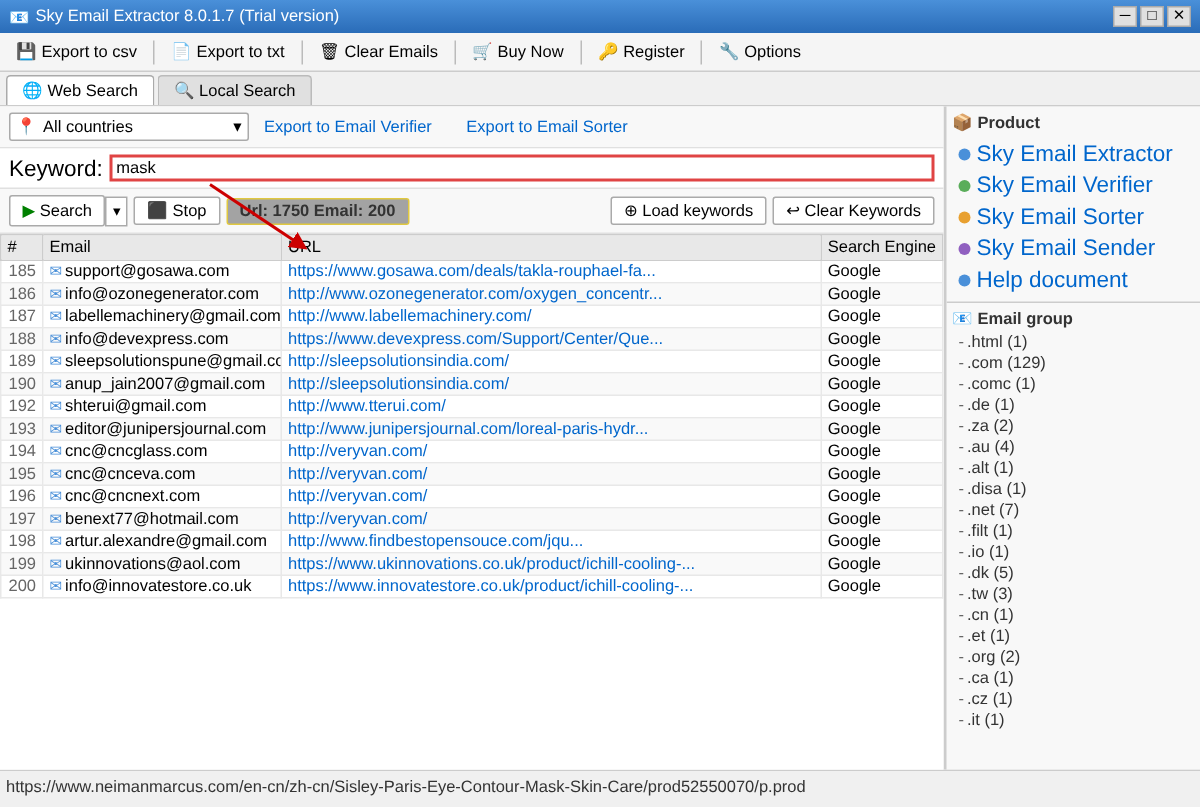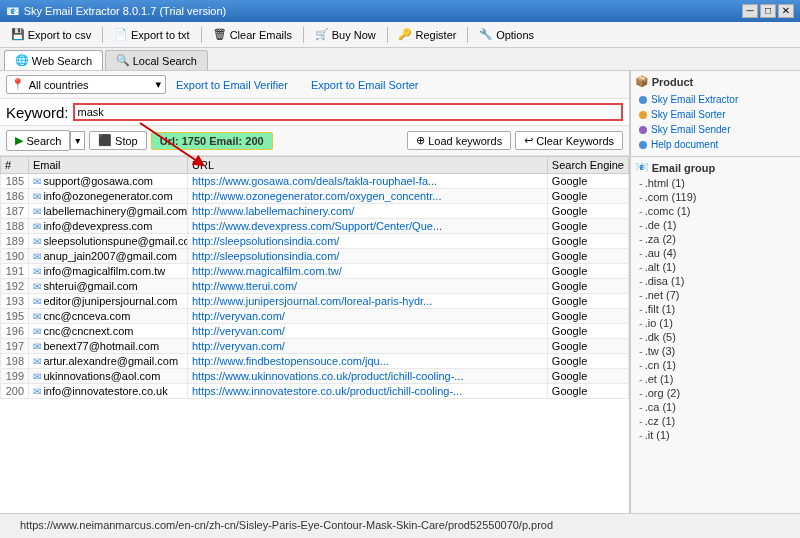--- a/index.html
+++ b/index.html
@@ -39,21 +39,21 @@
     .keyword-label { font-size: 15px; margin-right: 4px; white-space: nowrap; }
     .keyword-input-wrap { flex: 1; border: 2px solid #e04444; background: white; padding: 1px 3px; display: flex; align-items: center; justify-content: flex-end; }
     .keyword-input { border: none; outline: none; width: 100%; font-size: 11px; }
 
     
     .button-row { padding: 4px 6px; display: flex; align-items: center; gap: 4px; border-bottom: 1px solid #e0e0e0; background: #f8f8f8; }
     .btn-main { padding: 2px 8px; border-radius: 2px; cursor: pointer; font-size: 11px; }
     .btn-search-main { background: white; border: 1px solid #aaa; }
     .btn-dropdown { background: white; border: 1px solid #aaa; border-left: none; padding: 2px 3px; cursor: pointer; font-size: 10px; }
     .btn-stop { background: white; border: 1px solid #aaa; display: flex; align-items: center; gap: 3px; padding: 2px 8px; cursor: pointer; font-size: 11px; border-radius: 2px; }
-    .status-box { background: #86efac; border: 1px solid #e0c840; padding: 2px 8px; font-size: 11px; font-weight: bold; color: #333; border-radius: 2px; }
+    .status-box { background: #a3a3a3; border: 1px solid #e0c840; padding: 2px 8px; font-size: 11px; font-weight: bold; color: #333; border-radius: 2px; }
     .btn-load { background: white; border: 1px solid #aaa; padding: 2px 8px; cursor: pointer; font-size: 11px; border-radius: 2px; display: flex; align-items: center; gap: 3px; margin-left: auto; }
     .btn-clear-kw { background: white; border: 1px solid #aaa; padding: 2px 8px; cursor: pointer; font-size: 11px; border-radius: 2px; display: flex; align-items: center; gap: 3px; }
 
     
     .table-wrap { flex: 1; overflow: auto; background: white; }
     table { width: 100%; border-collapse: collapse; font-size: 11px; }
     thead { background: #e8e8e8; position: sticky; top: 0; }
     thead tr th { border: 1px solid #ccc; padding: 2px 4px; text-align: left; font-weight: normal; white-space: nowrap; }
     tbody tr { border-bottom: 1px solid #eee; }
     tbody tr:nth-child(even) { background: #f9f9f9; }
@@ -61,29 +61,29 @@
     tbody td.num { width: 30px; color: #666; text-align: right; }
     tbody td.email { width: 180px; }
     tbody td.url { max-width: 250px; overflow: hidden; text-overflow: ellipsis; color: #0066cc; cursor: pointer; }
     tbody td.engine { width: 60px; }
     .email-icon { color: #4a90d9; margin-right: 2px; font-size: 10px; }
 
     
     .right-panel { width: 170px; background: #f8f8f8; border-left: 1px solid #ccc; display: flex; flex-direction: column; overflow: hidden; }
     .right-section { border-bottom: 1px solid #ccc; padding: 4px; }
     .right-section-title { font-weight: bold; font-size: 11px; display: flex; align-items: center; gap: 3px; margin-bottom: 4px; color: #333; }
-    .product-item { display: flex; align-items: center; gap: 4px; padding: 2px 4px; font-size: 10px; cursor: pointer; color: #0066cc; }
+    .product-item { display: flex; align-items: center; gap: 4px; padding: 2px 4px; font-size: 15px; cursor: pointer; color: #0066cc; }
     .product-dot { width: 8px; height: 8px; border-radius: 50%; display: inline-block; }
     .email-group-section { flex: 1; overflow-y: auto; padding: 4px; }
     .email-group-title { font-weight: bold; font-size: 11px; display: flex; align-items: center; gap: 3px; margin-bottom: 2px; color: #333; }
     .group-item { font-size: 11px; padding: 1px 4px; cursor: pointer; color: #333; display: flex; align-items: center; gap: 2px; }
     .group-dash { color: #666; }
 
     
-    .status-bar { height: 22px; background: #f0f0f0; border-top: 1px solid #ccc; padding: 3px 20px; font-size: 11px; color: #333; display: flex; align-items: center; overflow: hidden; white-space: nowrap; text-overflow: ellipsis; }
+    .status-bar { height: 22px; background: #f0f0f0; border-top: 1px solid #ccc; padding: 3px 4px; font-size: 11px; color: #333; display: flex; align-items: center; overflow: hidden; white-space: nowrap; text-overflow: ellipsis; }
   </style>
 </head>
 <body>
 
 <div class="title-bar">
   <div class="title-bar-left">
     <span>📧</span>
     <span>Sky Email Extractor 8.0.1.7 (Trial version)</span>
   </div>
   <div class="title-bar-controls">
@@ -242,35 +242,35 @@
     <td class="url">http://sleepsolutionsindia.com/</td>
     <td class="engine">Google</td>
   </tr>
             <tr>
     <td class="num">190</td>
     <td class="email"><span class="email-icon">✉</span>anup_jain2007@gmail.com</td>
     <td class="url">http://sleepsolutionsindia.com/</td>
     <td class="engine">Google</td>
   </tr>
             <tr>
-    <td class="num">191</td>
-    <td class="email"><span class="email-icon">✉</span>info@magicalfilm.com.tw</td>
-    <td class="url">http://www.magicalfilm.com.tw/</td>
-    <td class="engine">Google</td>
-  </tr>
-            <tr>
     <td class="num">192</td>
     <td class="email"><span class="email-icon">✉</span>shterui@gmail.com</td>
     <td class="url">http://www.tterui.com/</td>
     <td class="engine">Google</td>
   </tr>
             <tr>
     <td class="num">193</td>
     <td class="email"><span class="email-icon">✉</span>editor@junipersjournal.com</td>
     <td class="url">http://www.junipersjournal.com/loreal-paris-hydr...</td>
+    <td class="engine">Google</td>
+  </tr>
+            <tr>
+    <td class="num">194</td>
+    <td class="email"><span class="email-icon">✉</span>cnc@cncglass.com</td>
+    <td class="url">http://veryvan.com/</td>
     <td class="engine">Google</td>
   </tr>
             <tr>
     <td class="num">195</td>
     <td class="email"><span class="email-icon">✉</span>cnc@cnceva.com</td>
     <td class="url">http://veryvan.com/</td>
     <td class="engine">Google</td>
   </tr>
             <tr>
     <td class="num">196</td>
@@ -312,20 +312,24 @@
       <div class="right-section-title">
         <span>📦</span>
         <span>Product</span>
       </div>
       <div id="product-list">
           <div class="product-item">
             <span class="product-dot" style="background:#4a90d9"></span>
             <span>Sky Email Extractor</span>
           </div>
           <div class="product-item">
+            <span class="product-dot" style="background:#5aad5a"></span>
+            <span>Sky Email Verifier</span>
+          </div>
+          <div class="product-item">
             <span class="product-dot" style="background:#e8a030"></span>
             <span>Sky Email Sorter</span>
           </div>
           <div class="product-item">
             <span class="product-dot" style="background:#9060c0"></span>
             <span>Sky Email Sender</span>
           </div>
           <div class="product-item">
             <span class="product-dot" style="background:#4a90d9"></span>
             <span>Help document</span>
@@ -337,21 +341,21 @@
         <span>📧</span>
         <span>Email group</span>
       </div>
       <div id="group-list">
           <div class="group-item">
             <span class="group-dash">-</span> 
             <span>.html (1)</span>
           </div>
           <div class="group-item">
             <span class="group-dash">-</span> 
-            <span>.com (119)</span>
+            <span>.com (129)</span>
           </div>
           <div class="group-item">
             <span class="group-dash">-</span> 
             <span>.comc (1)</span>
           </div>
           <div class="group-item">
             <span class="group-dash">-</span> 
             <span>.de (1)</span>
           </div>
           <div class="group-item">

